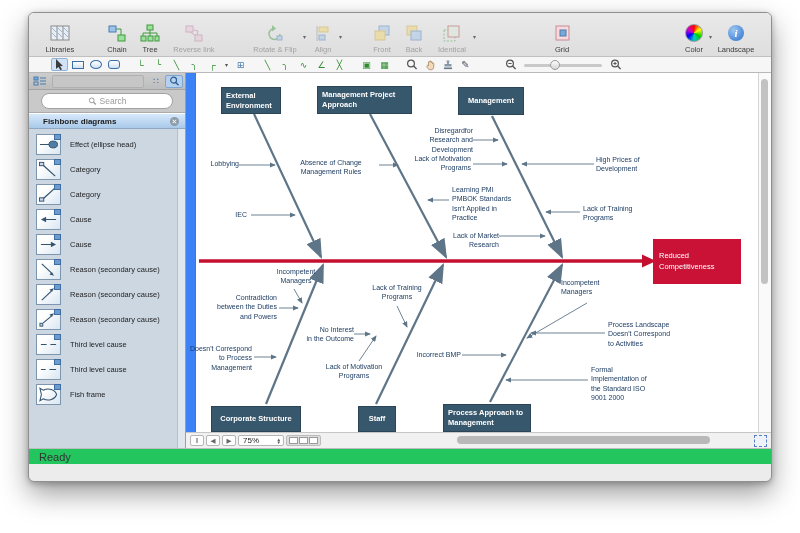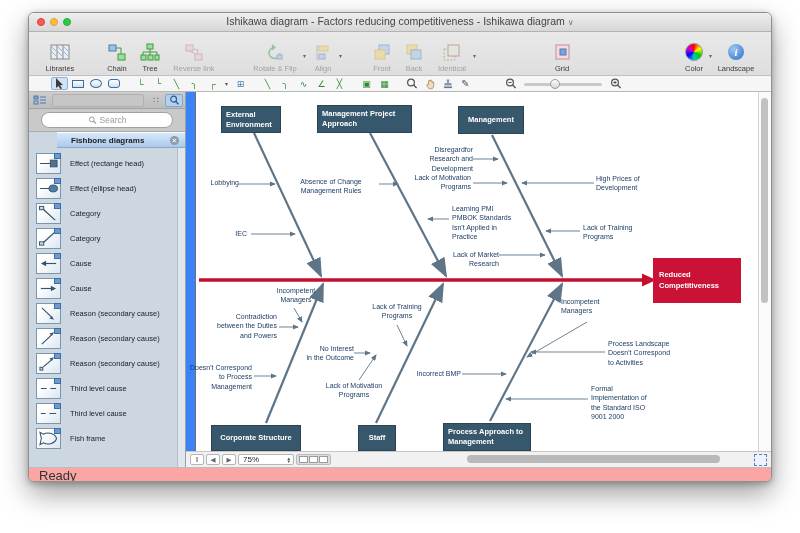--- a/index.html
+++ b/index.html
@@ -46,73 +46,67 @@
   .content{display:flex;height:375px;}
   .sidebar{width:157px;background:#ccd7e2;border-right:1px solid #96a0aa;display:flex;flex-direction:column;box-sizing:border-box;}
   .sb-top{height:16px;background:linear-gradient(#cdcdcd,#bdbdbd);border-bottom:1px solid #a3a3a3;display:flex;align-items:center;padding:0 2px;}
   .sb-top .spacer{flex:1;height:11px;margin:0 3px;background:#c6c6c6;border:1px solid #b0b0b0;border-radius:2px;}
   .sb-btn{width:18px;height:13px;display:flex;align-items:center;justify-content:center;border-radius:2px;}
   .sb-btn.sel{background:#b5d0ec;border:1px solid #7ea6cf;box-sizing:border-box;}
   .sb-search{height:22px;display:flex;align-items:center;justify-content:center;background:#c9c9c9;border-bottom:1px solid #ababab;}
   .search-box{width:130px;height:14px;background:#fff;border:1px solid #a2a2a2;border-radius:8px;
     display:flex;align-items:center;justify-content:center;gap:3px;font-size:8.5px;color:#9a9a9a;}
   .sb-header{height:14px;background:linear-gradient(#d7e9fb,#a9c9e9);border-top:1px solid #fff;border-bottom:1px solid #8fa9c4;
-    display:flex;align-items:center;font-size:8px;font-weight:bold;color:#1c1c1c;padding:0 6px 0 14px;margin-left:28px;}
+    display:flex;align-items:center;font-size:8px;font-weight:bold;color:#1c1c1c;padding:0 6px 0 14px;}
   .sb-header .x{margin-left:auto;width:9px;height:9px;border-radius:50%;background:#8d9aa8;color:#fff;font-size:7px;
     line-height:9px;text-align:center;}
   .sb-list{flex:1;overflow:hidden;position:relative;padding-top:3px;}
   .sb-item{display:flex;align-items:center;height:25px;padding-left:7px;gap:9px;}
   .tile{position:relative;width:25px;height:21px;background:linear-gradient(135deg,#ffffff 30%,#d9e6f1);
     border:1px solid #7d96ae;box-sizing:border-box;flex:none;}
   .tile:after{content:"";position:absolute;top:-1px;right:-1px;width:5px;height:4px;background:#6d9bd0;border:1px solid #3d6da2;}
   .sb-label{font-size:7.5px;color:#1d1d1d;}
   .sb-scroll{position:absolute;right:0;top:0;bottom:0;width:7px;background:#dfe6ec;border-left:1px solid #b6c0ca;}
   
   .rightcol{flex:1;display:flex;flex-direction:column;position:relative;}
   .canvas{position:relative;flex:1;background:#3b82f6;overflow:hidden;}
   .cpage{position:absolute;left:10px;top:0;right:12px;bottom:0;background:#fff;box-shadow:-1px 0 0 #6f7175;}
   .bones{position:absolute;left:0;top:0;width:572px;height:361px;z-index:2;}
   .lbl{position:absolute;font-size:7px;line-height:1.35;color:#17375E;white-space:pre-line;z-index:3;}
   .lbl.r{text-align:right;} .lbl.c{text-align:center;}
   .cat{position:absolute;background:#37576C;border:1px solid #2b4556;color:#fff;font-weight:bold;font-size:7.5px;line-height:1.3;
     padding:2px 4px;display:flex;align-items:center;white-space:pre-line;box-sizing:border-box;z-index:3;}
   .cat.cc{justify-content:center;text-align:center;}
-  .eff{position:absolute;background:#C91236;color:#fff;font-weight:bold;font-size:7.5px;line-height:1.35;
+  .eff{position:absolute;background:#C91236;color:#fff;font-weight:normal;font-size:7.5px;line-height:1.35;
     padding:4px 6px;display:flex;align-items:center;white-space:pre-line;box-sizing:border-box;z-index:3;}
   .vscroll{position:absolute;right:0;top:0;bottom:0;width:12px;background:#fafafa;border-left:1px solid #d4d4d4;z-index:4;}
   .vthumb{position:absolute;left:2px;top:6px;width:7px;height:205px;border-radius:4px;background:#c2c2c2;}
   
   .cfooter{height:15px;background:#f1f1f1;border-top:1px solid #c6c6c6;display:flex;align-items:center;padding:0 4px;gap:2px;}
   .pgbtn{width:14px;height:11px;background:#fff;border:1px solid #b5b5b5;border-radius:2px;font-size:6.5px;color:#666;
     display:flex;align-items:center;justify-content:center;box-sizing:border-box;}
-  .zoombox{width:56px;height:11px;background:#fff;border:1px solid #b5b5b5;border-radius:2px;font-size:8px;color:#222;
+  .zoombox{width:46px;height:11px;background:#fff;border:1px solid #b5b5b5;border-radius:2px;font-size:8px;color:#222;
     display:flex;align-items:center;padding:0 2px 0 4px;box-sizing:border-box;}
   .stepper{margin-left:auto;display:flex;flex-direction:column;font-size:4.5px;line-height:3px;color:#555;}
   .pages{display:flex;gap:1px;background:#ddd;border:1px solid #bbb;border-radius:2px;padding:1px 2px;}
   .pages span{width:9px;height:7px;background:#fff;border:1px solid #9a9a9a;box-sizing:border-box;}
   .hscroll{flex:1;position:relative;height:11px;margin-left:6px;}
   .hthumb{position:absolute;left:128px;top:1px;width:253px;height:8px;border-radius:4px;background:#b9b9b9;}
   .cornerico{width:13px;height:12px;border:1px dashed #5a7ec4;background:#eef3fb;box-sizing:border-box;margin-left:4px;}
   
-  .statusbar{height:15px;background:#fca5a5;border-top:1px solid #bdbdbd;display:flex;align-items:center;
-    font-size:13px;color:#333;padding-left:10px;}
+  .statusbar{height:15px;background:#22c55e;border-top:1px solid #bdbdbd;display:flex;align-items:center;
+    font-size:11px;color:#333;padding-left:10px;}
   svg{display:block;}
 </style>
 </head>
 <body>
 
 <div class="screen">
 <div class="window">
 
-  <div class="titlebar">
-    <span class="tl red"></span>
-    <span class="tl yel"></span>
-    <span class="tl grn"></span>
-    <div class="title"><span>Ishikawa diagram - Factors reducing competitiveness - Ishikawa diagram</span> <span class="chev">∨</span></div>
-  </div>
 
   <div class="toolbar1">
     <div class="tb" style="width:46px">
       <span class="ic">
             <svg width="22" height="19" viewBox="0 0 22 19">
               <rect x="2" y="2" width="18" height="14" fill="#e8eef5" stroke="#8a8a8a"></rect>
               <path d="M8 2v14M14 2v14" stroke="#8a8a8a"></path>
               <path d="M3 4l4 4M3 9l4 4M9 4l4 4M9 9l4 4M15 4l4 4M15 9l4 4" stroke="#9db7d0" fill="none"></path>
             </svg>
           </span>
@@ -323,29 +317,20 @@
                 <path d="M7.4 7l3 3" stroke="#999" stroke-width="1.5"></path>
               </svg>
           <span>Search</span>
         </div>
       </div>
       <div class="sb-header">
         <span>Fishbone diagrams</span>
         <span class="x">✕</span>
       </div>
       <div class="sb-list">
-        <div class="sb-item">
-          <span class="tile">
-                <svg width="23" height="19" viewBox="0 0 24 20">
-                  <path d="M3 10h11" stroke="#33536e" stroke-width="1.3"></path>
-                  <rect x="14" y="6.5" width="7" height="7" fill="#54718a" stroke="#33536e"></rect>
-                </svg>
-              </span>
-          <span class="sb-label">Effect (rectange head)</span>
-        </div>
         <div class="sb-item">
           <span class="tile">
                 <svg width="23" height="19" viewBox="0 0 24 20">
                   <path d="M3 10h11" stroke="#33536e" stroke-width="1.3"></path>
                   <ellipse cx="17" cy="10" rx="4.5" ry="3.6" fill="#4f7ca3" stroke="#33536e"></ellipse>
                 </svg>
               </span>
           <span class="sb-label">Effect (ellipse head)</span>
         </div>
         <div class="sb-item">

